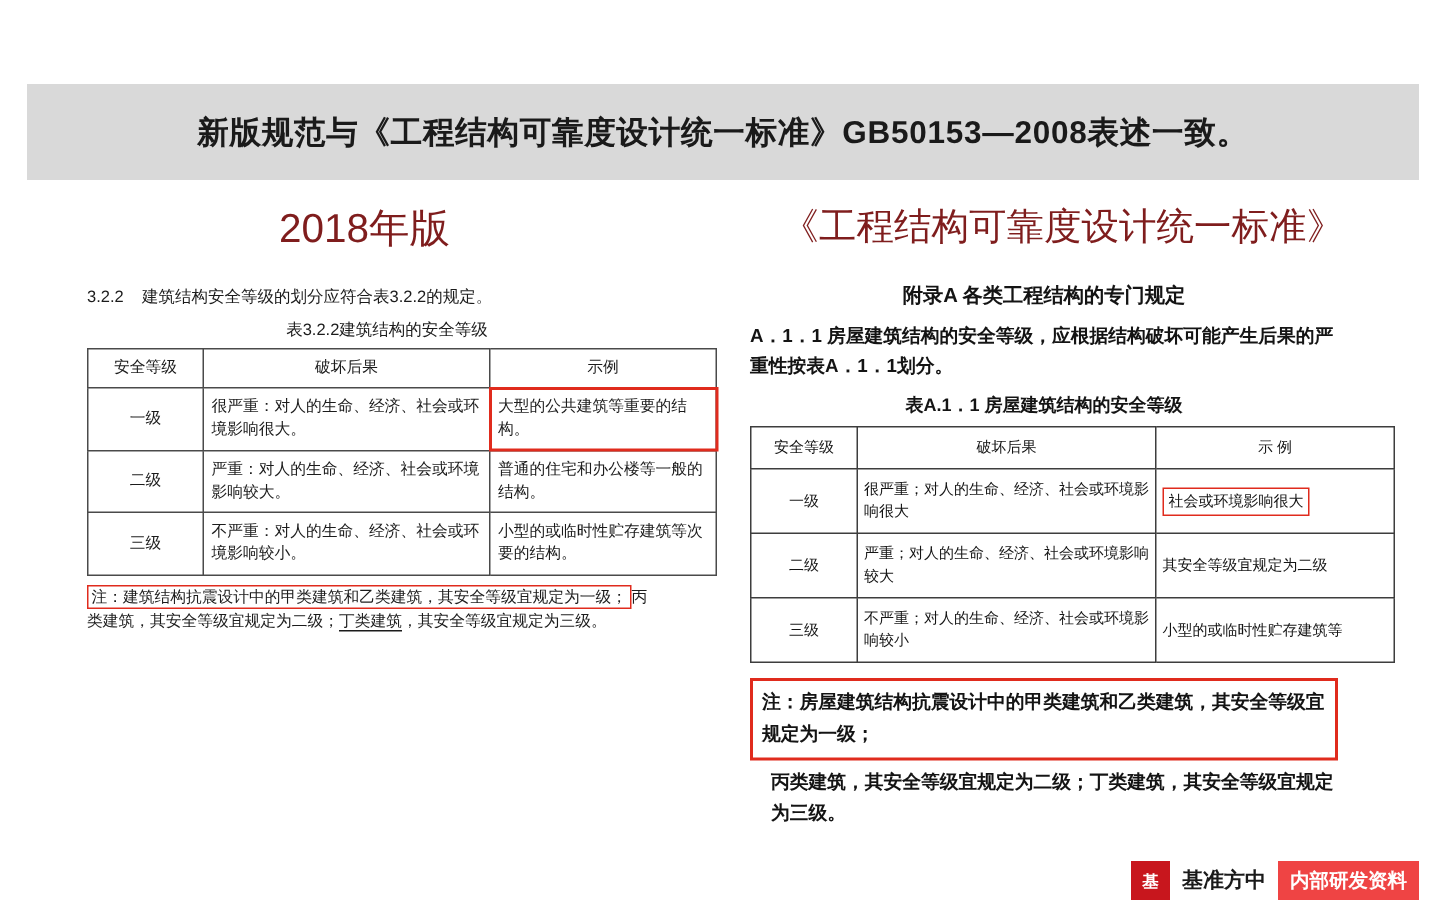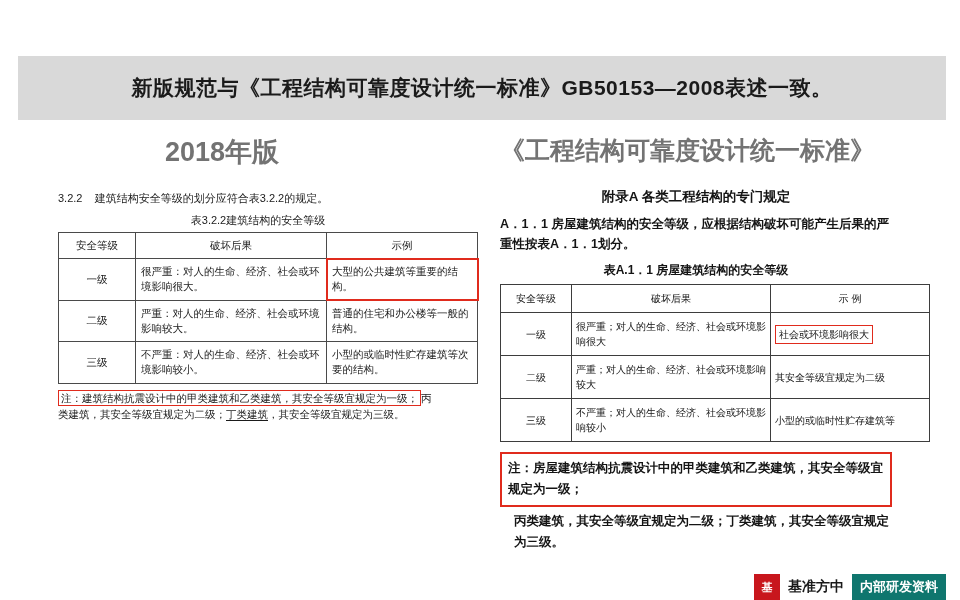--- a/index.html
+++ b/index.html
@@ -19,21 +19,21 @@
     background:#d9d9d9;
     display:flex;align-items:center;justify-content:center;
   }
   .header-title{
     font-size:21px;font-weight:bold;color:#1a1a1a;letter-spacing:.5px;
     white-space:nowrap;
   }
 
   
   .col-head{
-    position:absolute;font-weight:bold;color:#737373;white-space:nowrap;
+    position:absolute;font-weight:normal;color:#7f1d1d;white-space:nowrap;margin-left:21px;
   }
   .col-head.left{left:165px;top:134px;font-size:27px;}
   .col-head.right{left:500px;top:134px;font-size:25px;}
 
   
   .left-doc{
     position:absolute;left:58px;top:190px;width:400px;
     font-size:11px;color:#1b1b1b;line-height:1.5;
   }
   .ld-line{white-space:nowrap;}
@@ -96,21 +96,21 @@
   }
   .logo-mark{
     width:26px;background:#c8161d;color:#fff;font-size:11px;font-weight:bold;
     display:flex;align-items:center;justify-content:center;
   }
   .logo-text{
     background:#ffffff;color:#1a1a1a;font-size:14px;font-weight:bold;
     display:flex;align-items:center;padding:0 8px;
   }
   .logo-tag{
-    background:#0f766e;color:#ffffff;font-size:13px;font-weight:bold;
+    background:#ef4444;color:#ffffff;font-size:13px;font-weight:bold;
     display:flex;align-items:center;padding:0 8px;
   }
 </style>
 </head>
 <body>
 
 <div class="slide">
 
   <div class="edge-left"></div>
   <div class="edge-right"></div>

